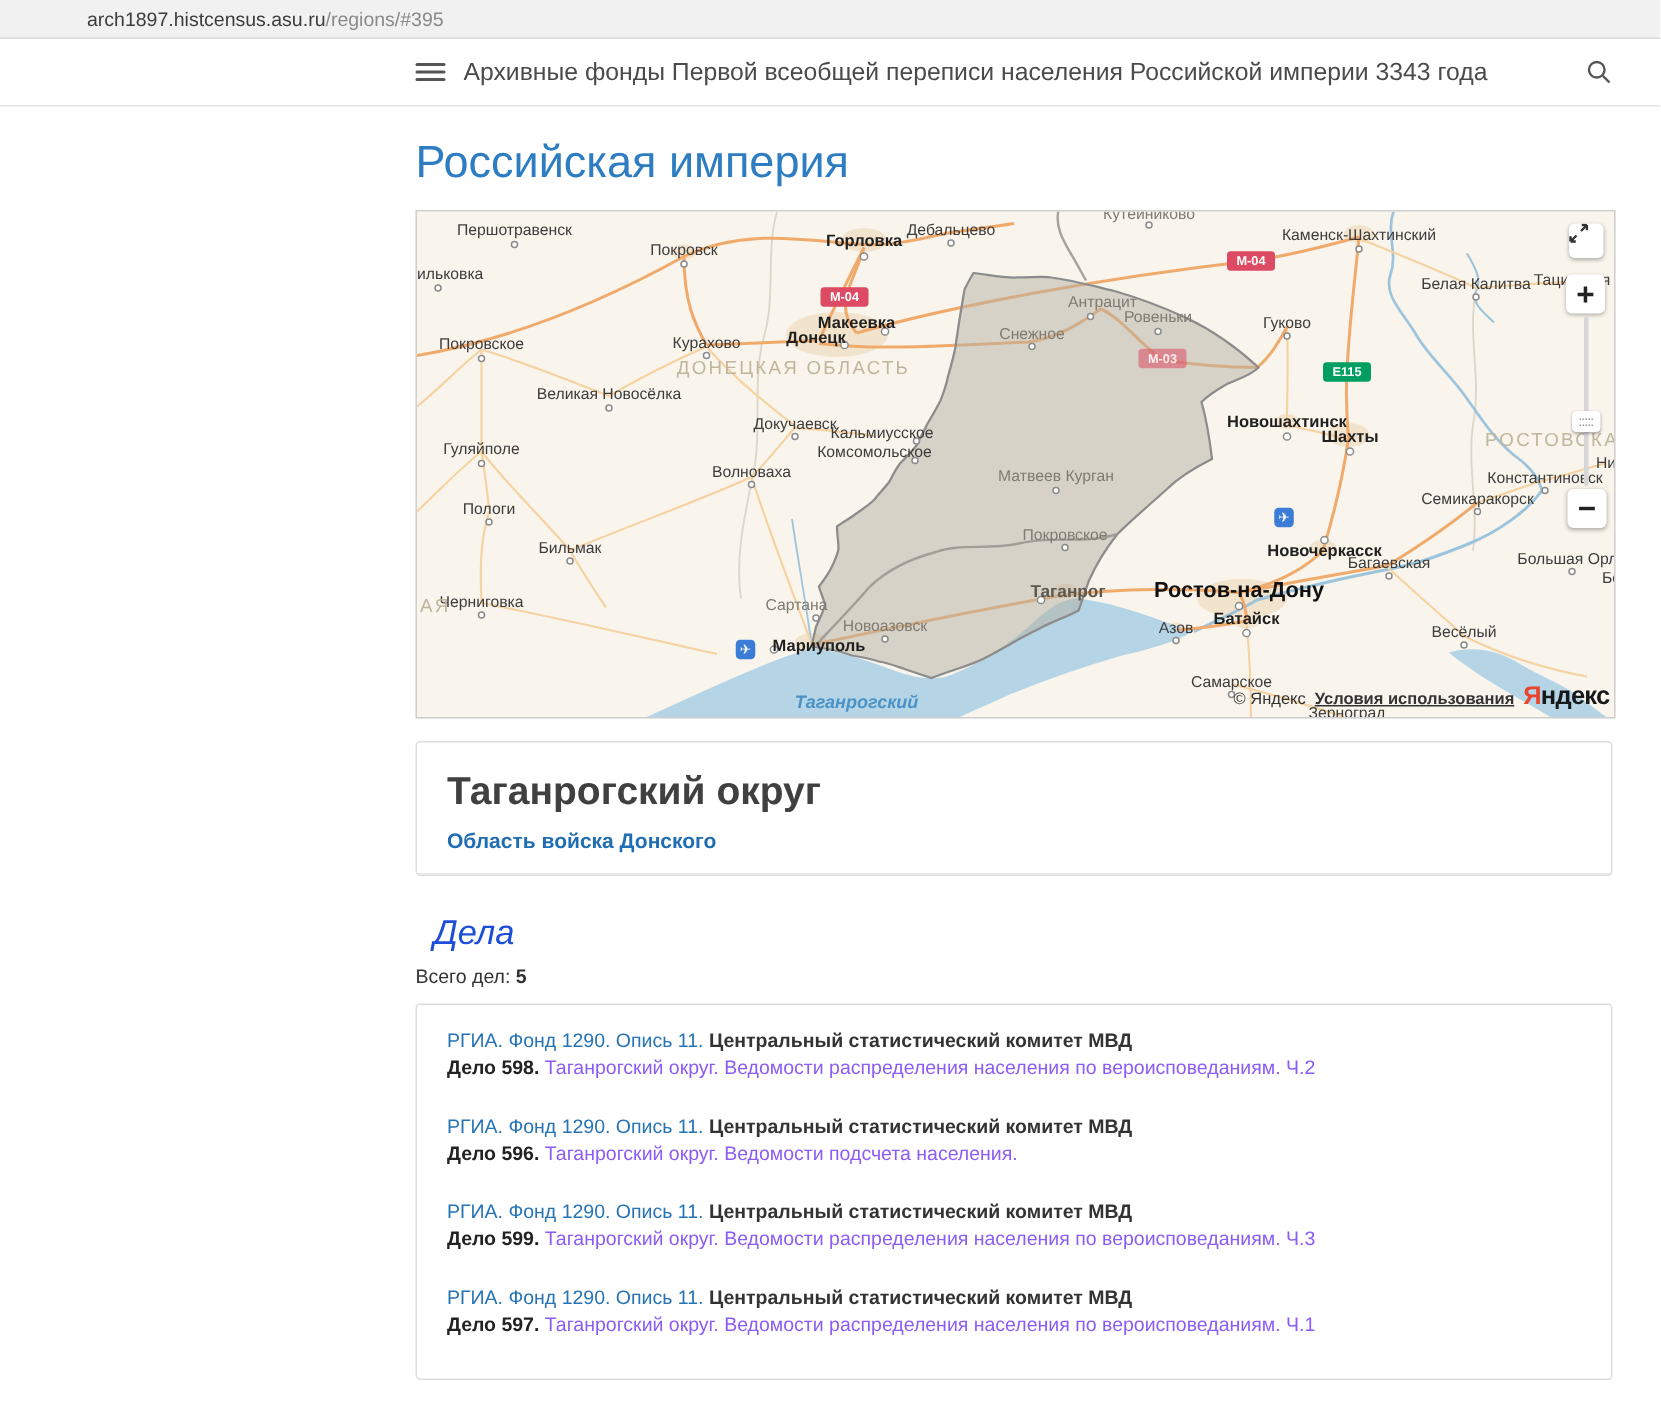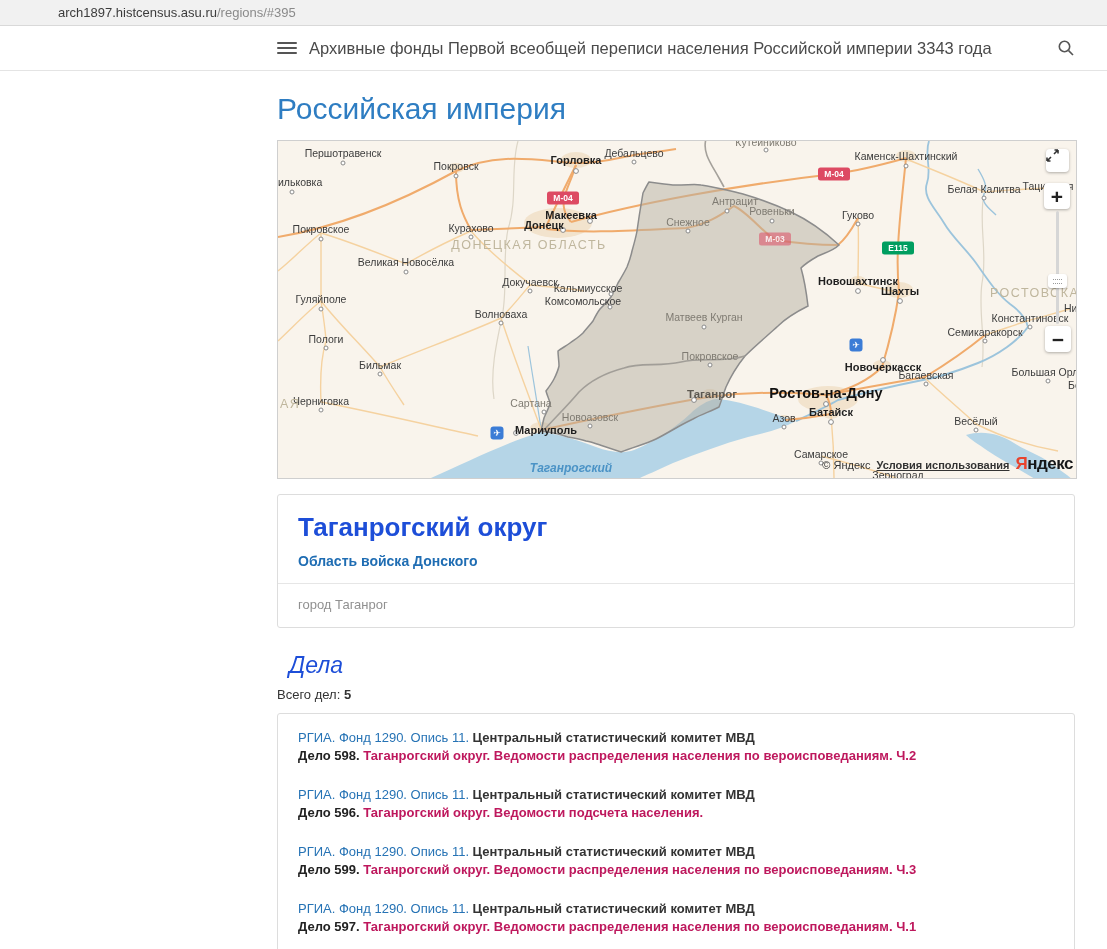--- a/index.html
+++ b/index.html
@@ -42,34 +42,34 @@
   .m{font-size:10.5px;fill:#7f7b72;}
   .mb{font-size:11.5px;font-weight:700;fill:#5c5850;}
   .a{font-size:12.5px;fill:#bfb69d;letter-spacing:1.5px;}
   .w{font-size:12px;font-style:italic;font-weight:700;fill:#4b93c6;}
   .dot{fill:#fff;stroke:#8a8a8a;stroke-width:1;}
   .badge-t{font-size:8.5px;font-weight:700;fill:#fff;dominant-baseline:middle;text-anchor:middle;}
   .plane-t{font-size:9px;fill:#fff;dominant-baseline:middle;text-anchor:middle;}
   
   .card{border:1px solid #ddd;border-radius:3px;margin-top:15px;}
   .card-head{padding:13px 20px 0;}
-  .region-title{font-size:26px;font-weight:700;color:#1d4ed8;margin:4px 0 9px;}
+  .region-title{font-size:26px;font-weight:700;color:#404040;margin:4px 0 9px;}
   .parent-link{font-size:14px;font-weight:700;color:#1f6db3;text-decoration:none;cursor:pointer;display:inline-block;margin-bottom:14px;}
   .card-divider{border:none;border-top:1px solid #e6e6e6;margin:0;}
   .card-note{padding:13px 20px 15px;font-size:13px;color:#909090;}
   
   .cases-heading{font-size:23px;font-weight:400;color:#1d4ed8;margin:24px 12px 8px;font-style:italic;}
   .cases-total{font-size:13px;color:#333;margin-bottom:11px;}
   .cases-total b{font-weight:700;}
   .cases-card{border:1px solid #ddd;border-radius:3px;padding:15px 20px 6px;}
   .case-item{font-size:13px;line-height:1.42;margin-bottom:20px;color:#333;}
   .case-link{color:#2673b5;text-decoration:none;cursor:pointer;}
   .case-org{font-weight:700;color:#333;}
   .case-no{font-weight:700;color:#222;}
-  .case-desc{color:#be185d;font-weight:bold;}
+  .case-desc{color:#8b5cf6;}
 </style>
 </head>
 <body>
 
 <div class="urlbar">
   <span class="dom">arch1897.histcensus.asu.ru</span>
     <span class="path">/regions/#395</span>
 </div>
 
 <div class="site-header">
@@ -298,21 +298,20 @@
       <span class="ylogo"><span class="y1">Я</span><span class="y2">ндекс</span></span>
     </div>
   </div>
 
   <div class="card">
     <div class="card-head">
       <div class="region-title">Таганрогский округ</div>
       <a class="parent-link">Область войска Донского</a>
     </div>
     <hr class="card-divider">
-    <div class="card-note">город Таганрог</div>
   </div>
 
   <div class="cases-heading">Дела</div>
   <div class="cases-total">
     <span>Всего дел:</span> <b>5</b>
   </div>
 
   <div class="cases-card">
 
       <div class="case-item">

